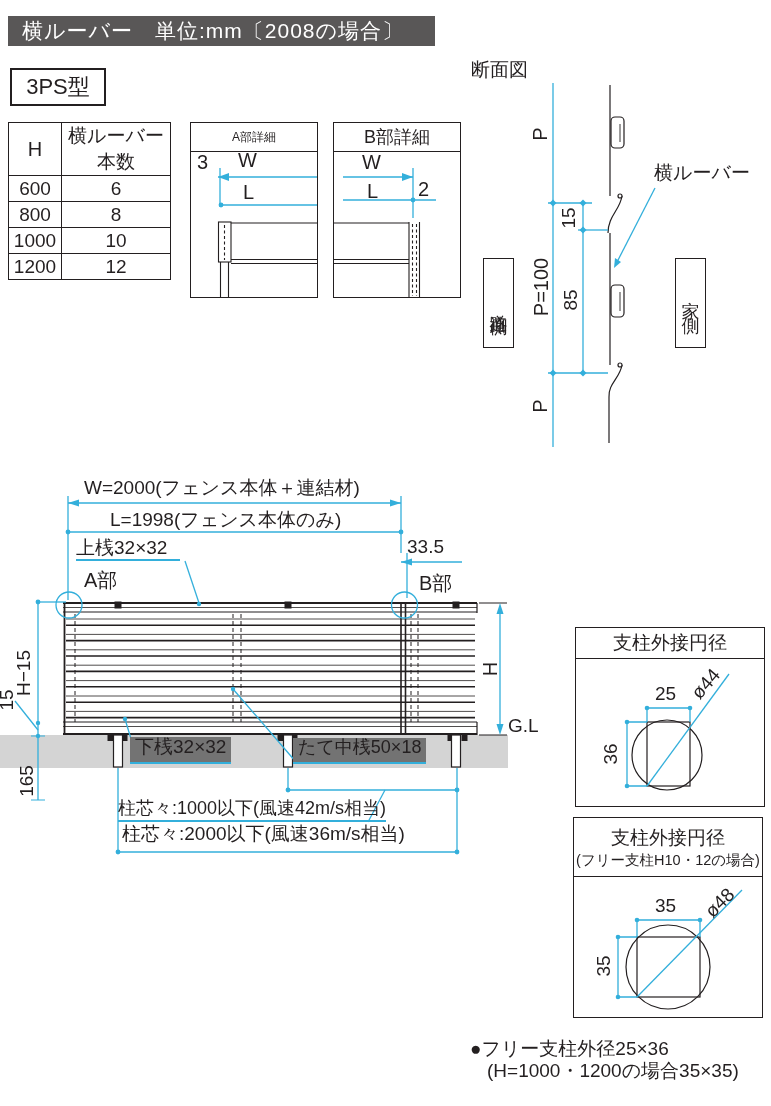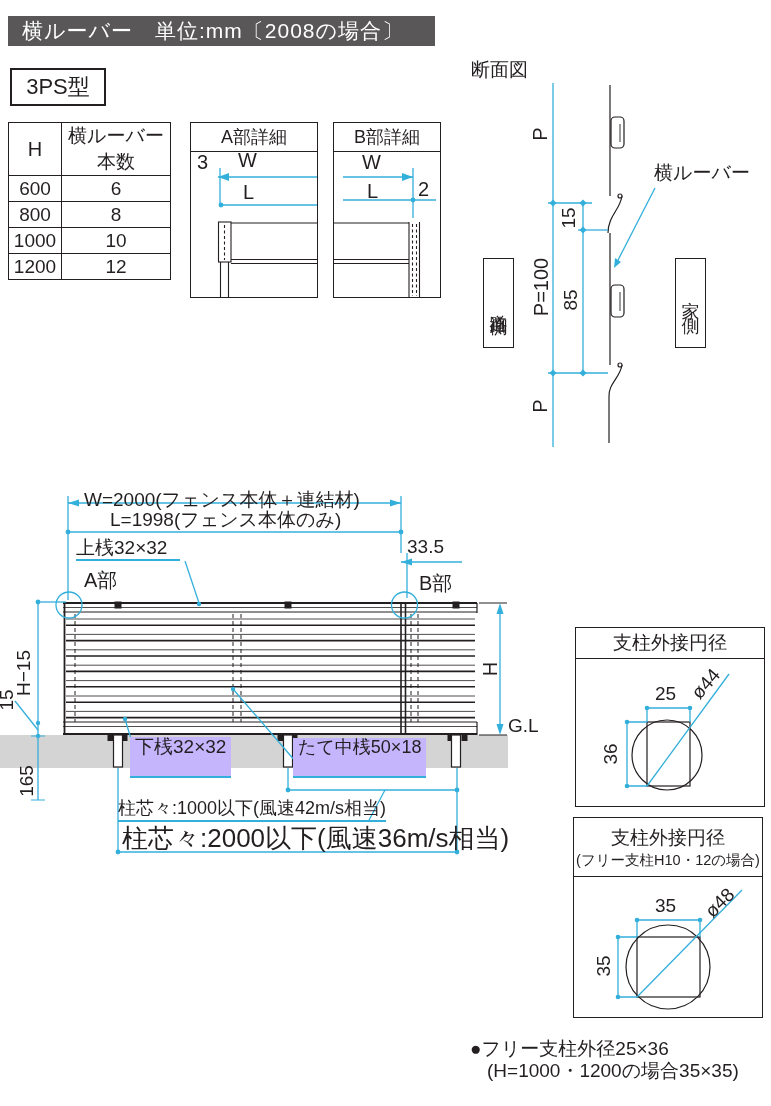--- a/index.html
+++ b/index.html
@@ -3,21 +3,21 @@
 <meta charset="utf-8">
 <style>
   html,body{margin:0;padding:0;background:#fff;}
   #page{position:relative;width:771px;height:1106px;background:#ffffff;overflow:hidden;
         font-family:"Liberation Sans","DejaVu Sans",sans-serif;color:#231f20;}
   svg{position:absolute;left:0;top:0;pointer-events:none;}
   .lbl{position:absolute;font-size:19px;line-height:1.1;white-space:nowrap;color:#231f20;}
   .rot{display:flex;align-items:center;justify-content:center;text-align:center;
        transform:rotate(-90deg);transform-origin:center;}
   .ul{border-bottom:2px solid #33afdb;padding-bottom:0;}
-  .wbg{background:#c4b5fd;padding:0 5px 18px 5px;}
+  .wbg{background:#737373;padding:0 5px 4px 5px;}
   .box{position:absolute;border:1.6px solid #231f20;box-sizing:border-box;background:#fff;}
   .boxtitle{display:flex;align-items:center;justify-content:center;border-bottom:1.6px solid #231f20;}
   .vlabel{position:absolute;border:1.3px solid #231f20;display:flex;align-items:center;justify-content:center;box-sizing:border-box;background:#fff;}
   .vlabel span{writing-mode:vertical-rl;text-orientation:upright;font-size:18px;}
   #titlebar{position:absolute;left:8px;top:16px;width:427px;height:30px;background:#595757;color:#fff;
             display:flex;align-items:center;padding-left:14px;box-sizing:border-box;font-size:21px;letter-spacing:1px;}
   table.spec{position:absolute;left:8px;top:122px;border-collapse:collapse;table-layout:fixed;}
   table.spec td{border:1.6px solid #231f20;text-align:center;padding:0;font-size:19px;}
   table.spec tr{height:26px;}
   table.spec tr.hd{height:28px;}
@@ -241,62 +241,62 @@
       <td>10</td>
     </tr>
     <tr>
       <td>1200</td>
       <td>12</td>
     </tr>
   </tbody>
     </table>
 
   <div class="box" style="left:190px;top:122px;width:128px;height:176px;background:transparent;">
-    <div class="boxtitle" style="height:28px;font-size:18px;">A部詳細</div>
+    <div class="boxtitle" style="height:28px;font-size:12px;">A部詳細</div>
   </div>
   <div class="lbl" style="left:197px;top:151px;font-size:20px;">3</div>
   <div class="lbl" style="left:238px;top:149px;font-size:20px;">W</div>
   <div class="lbl" style="left:243px;top:181px;font-size:20px;">L</div>
 
-  <div class="box" style="left:333px;top:122px;width:108px;height:176px;background:transparent;">
+  <div class="box" style="left:333px;top:122px;width:128px;height:176px;background:transparent;">
     <div class="boxtitle" style="height:28px;font-size:18px;">B部詳細</div>
   </div>
   <div class="lbl" style="left:362px;top:151px;font-size:20px;">W</div>
   <div class="lbl" style="left:367px;top:180px;font-size:20px;">L</div>
   <div class="lbl" style="left:418px;top:178px;font-size:20px;">2</div>
 
   <div class="lbl" style="left:471px;top:60px;font-size:19px;">断面図</div>
   <div class="lbl rot" style="left:510px;top:124px;width:60px;height:20px;font-size:20px;">P</div>
   <div class="lbl rot" style="left:501px;top:277px;width:80px;height:20px;font-size:20px;">P=100</div>
   <div class="lbl rot" style="left:539px;top:208px;width:60px;height:20px;">15</div>
   <div class="lbl rot" style="left:541px;top:290px;width:60px;height:20px;">85</div>
   <div class="lbl rot" style="left:510px;top:396px;width:60px;height:20px;font-size:20px;">P</div>
   <div class="lbl" style="left:654px;top:163px;">横ルーバー</div>
   <div class="vlabel" style="left:483px;top:258px;width:31px;height:90px;">
     <span style="letter-spacing:2px;">道路側</span>
   </div>
   <div class="vlabel" style="left:675px;top:258px;width:31px;height:90px;">
     <span style="letter-spacing:16px;">家側</span>
   </div>
 
-  <div class="lbl" style="left:84px;top:478px;margin-top:12px;">W=2000(フェンス本体＋連結材)</div>
+  <div class="lbl" style="left:84px;top:478px;">W=2000(フェンス本体＋連結材)</div>
   <div class="lbl" style="left:110px;top:510px;">L=1998(フェンス本体のみ)</div>
   <div class="lbl ul" style="left:76px;top:538px;width:104px;">上桟32×32</div>
   <div class="lbl" style="left:407px;top:537px;">33.5</div>
   <div class="lbl" style="left:84px;top:569px;font-size:20px;">A部</div>
   <div class="lbl" style="left:419px;top:572px;font-size:20px;">B部</div>
   <div class="lbl rot" style="left:-6px;top:663px;width:60px;height:20px;">H−15</div>
   <div class="lbl rot" style="left:-13px;top:690px;width:40px;height:20px;">15</div>
   <div class="lbl rot" style="left:-3px;top:771px;width:60px;height:20px;">165</div>
   <div class="lbl rot" style="left:460px;top:659px;width:60px;height:20px;font-size:20px;">H</div>
   <div class="lbl" style="left:508px;top:716px;">G.L</div>
   <div class="lbl ul wbg" style="left:130px;top:737px;">下桟32×32</div>
   <div class="lbl ul wbg" style="left:293px;top:738px;font-size:18px;">たて中桟50×18</div>
   <div class="lbl ul" style="left:118px;top:799px;font-size:18px;padding-bottom:1px;">柱芯々:1000以下(風速42m/s相当)</div>
-  <div class="lbl" style="left:122px;top:824px;font-size:26px;text-align:center;">柱芯々:2000以下(風速36m/s相当)</div>
+  <div class="lbl" style="left:122px;top:824px;font-size:19px;text-align:center;">柱芯々:2000以下(風速36m/s相当)</div>
 
   <div class="box" style="left:575px;top:627px;width:190px;height:180px;background:transparent;">
     <div class="boxtitle" style="height:30px;font-size:19px;">支柱外接円径</div>
   </div>
   <div class="lbl" style="left:655px;top:684px;text-align:right;">25</div>
   <div class="lbl rot" style="left:581px;top:744px;width:60px;height:20px;">36</div>
   <div class="lbl rot" style="left:676px;top:674px;width:60px;height:20px;transform:rotate(-49deg);">ø44</div>
 
   <div class="box" style="left:573px;top:817px;width:190px;height:201px;background:transparent;">
     <div class="boxtitle" style="height:58px;flex-direction:column;justify-content:center;">

